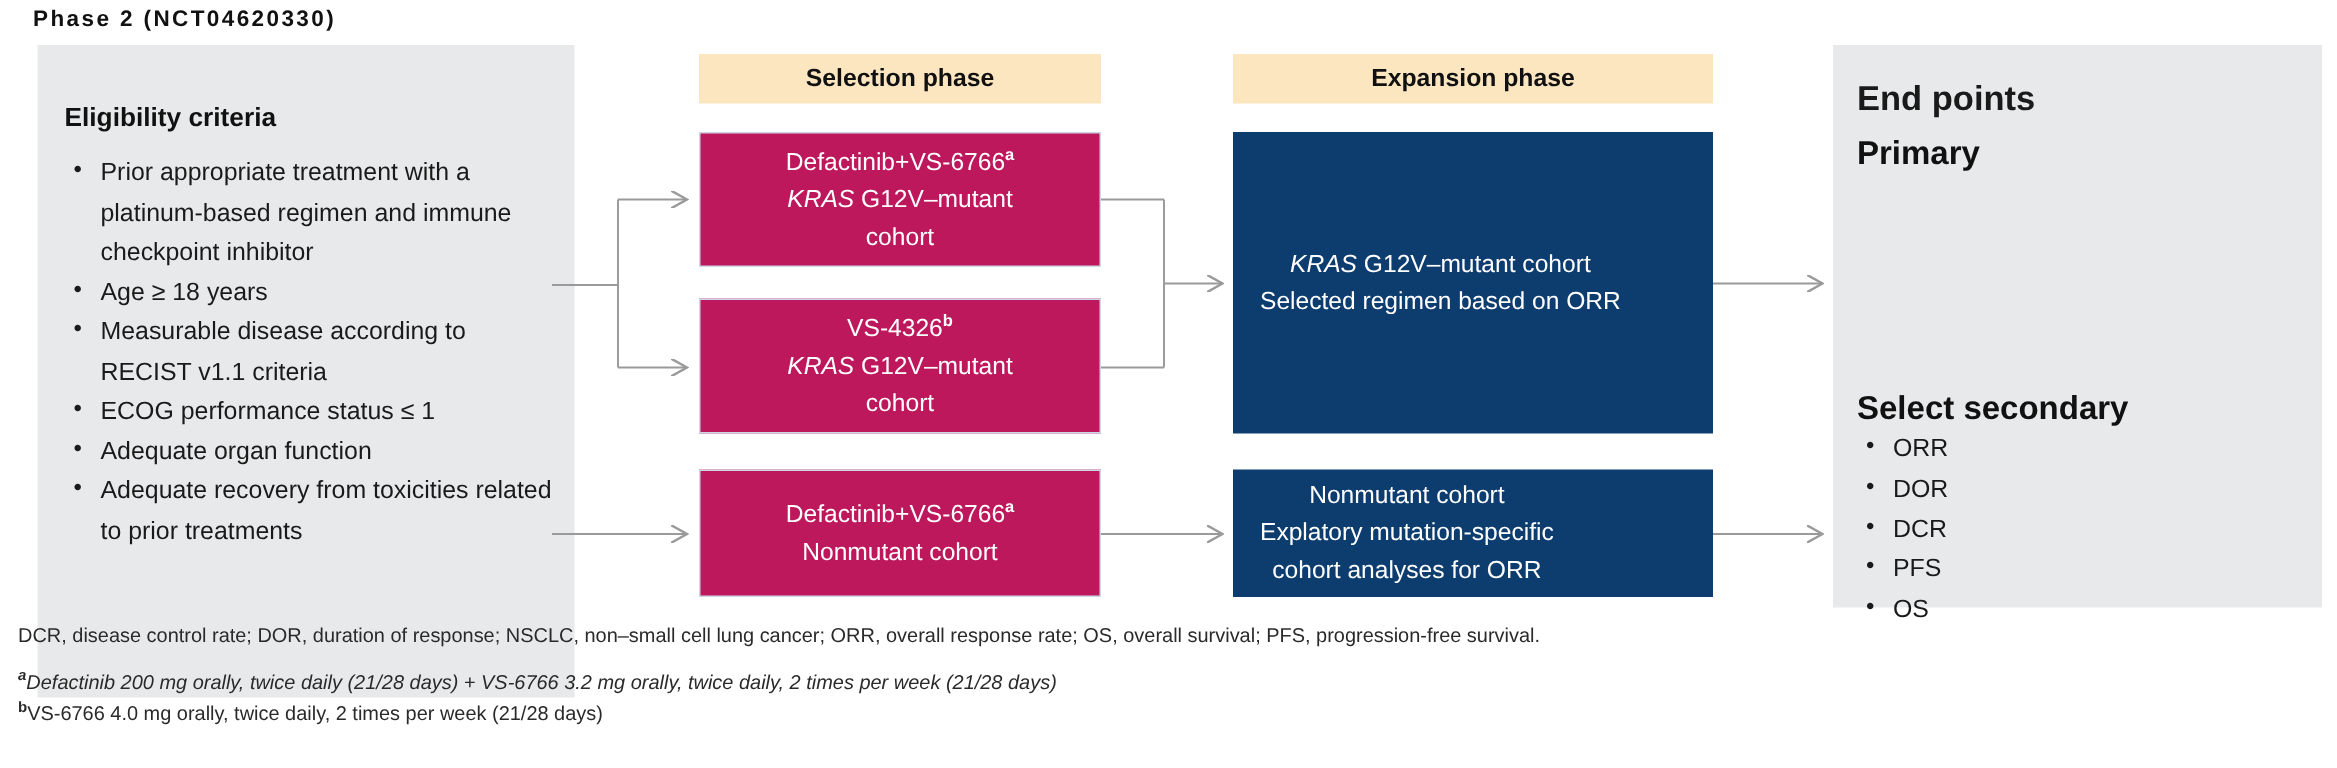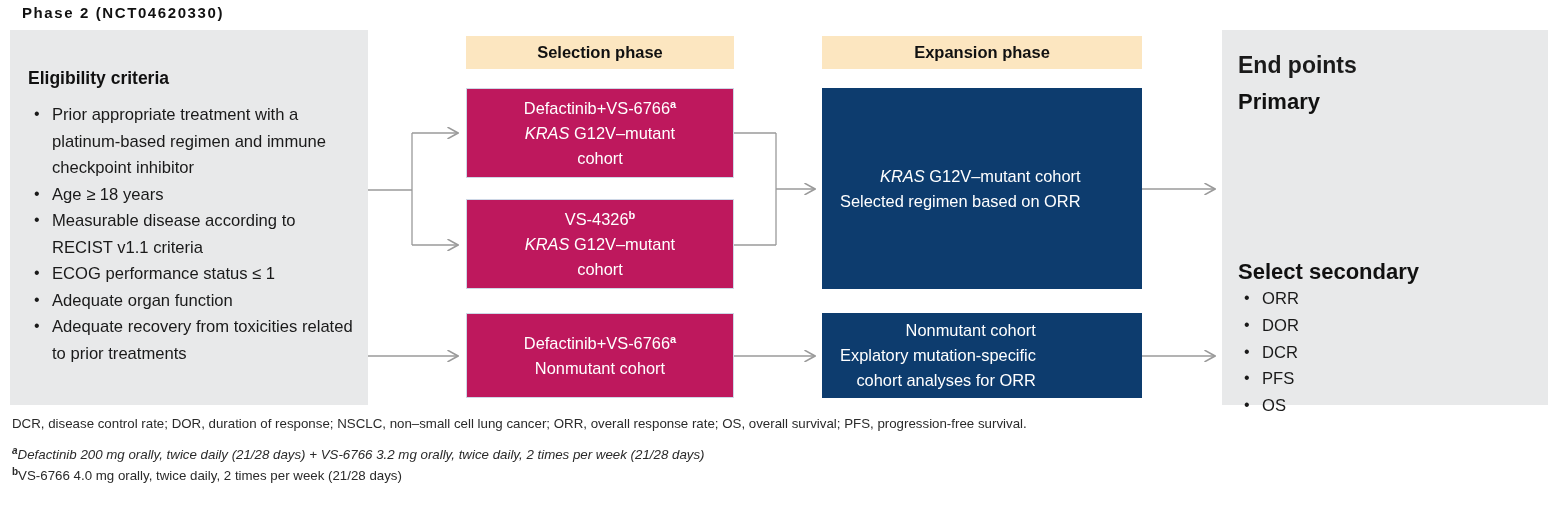--- a/index.html
+++ b/index.html
@@ -11,21 +11,21 @@
   .page{position:relative;width:1558px;height:512px;overflow:hidden;}
 
   
   .title{
     position:absolute;left:22px;top:4px;
     font-size:15px;font-weight:bold;letter-spacing:1.6px;color:#111;
   }
 
   
   .panel{position:absolute;background:#e8e9ea;}
-  #eligibility-panel{left:10px;top:30px;width:358px;height:375px;}
+  #eligibility-panel{left:25px;top:30px;width:358px;height:435px;}
   #endpoints-panel{left:1222px;top:30px;width:326px;height:375px;}
 
   .panel-h{font-size:17.5px;font-weight:bold;color:#111;}
   #eligibility-panel .panel-h{position:absolute;left:18px;top:38px;}
 
   ul.bullets{list-style:none;margin:0;padding:0;}
   ul.bullets li{
     position:relative;padding-left:24px;font-size:16.6px;line-height:26.5px;
     color:#1a1a1a;margin-bottom:0px;
   }
@@ -52,21 +52,21 @@
   #selection-head{left:466px;top:36px;width:268px;}
   #expansion-head{left:822px;top:36px;width:320px;}
 
   
   .box{
     position:absolute;box-sizing:border-box;color:#ffffff;
     font-size:16.4px;line-height:25px;
   }
   .box.blue{background:#be185d;border:1px solid #ced7e6;text-align:center;
             display:flex;align-items:center;justify-content:center;}
-  .box.navy{background:#0d3c6e;text-align:right;
+  .box.navy{background:#0d3c6e;text-align:center;
             display:flex;align-items:center;justify-content:flex-start;}
   .box.navy .inner{padding-left:18px;}
   .box i{font-style:italic;}
   .box sup{font-size:11px;font-weight:bold;vertical-align:super;line-height:0;}
 
   #box-sel-1{left:466px;top:88px;width:268px;height:90px;}
   #box-sel-2{left:466px;top:199px;width:268px;height:90px;}
   #box-sel-3{left:466px;top:313px;width:268px;height:85px;}
   #box-exp-1{left:822px;top:88px;width:320px;height:201px;}
   #box-exp-2{left:822px;top:313px;width:320px;height:85px;}

